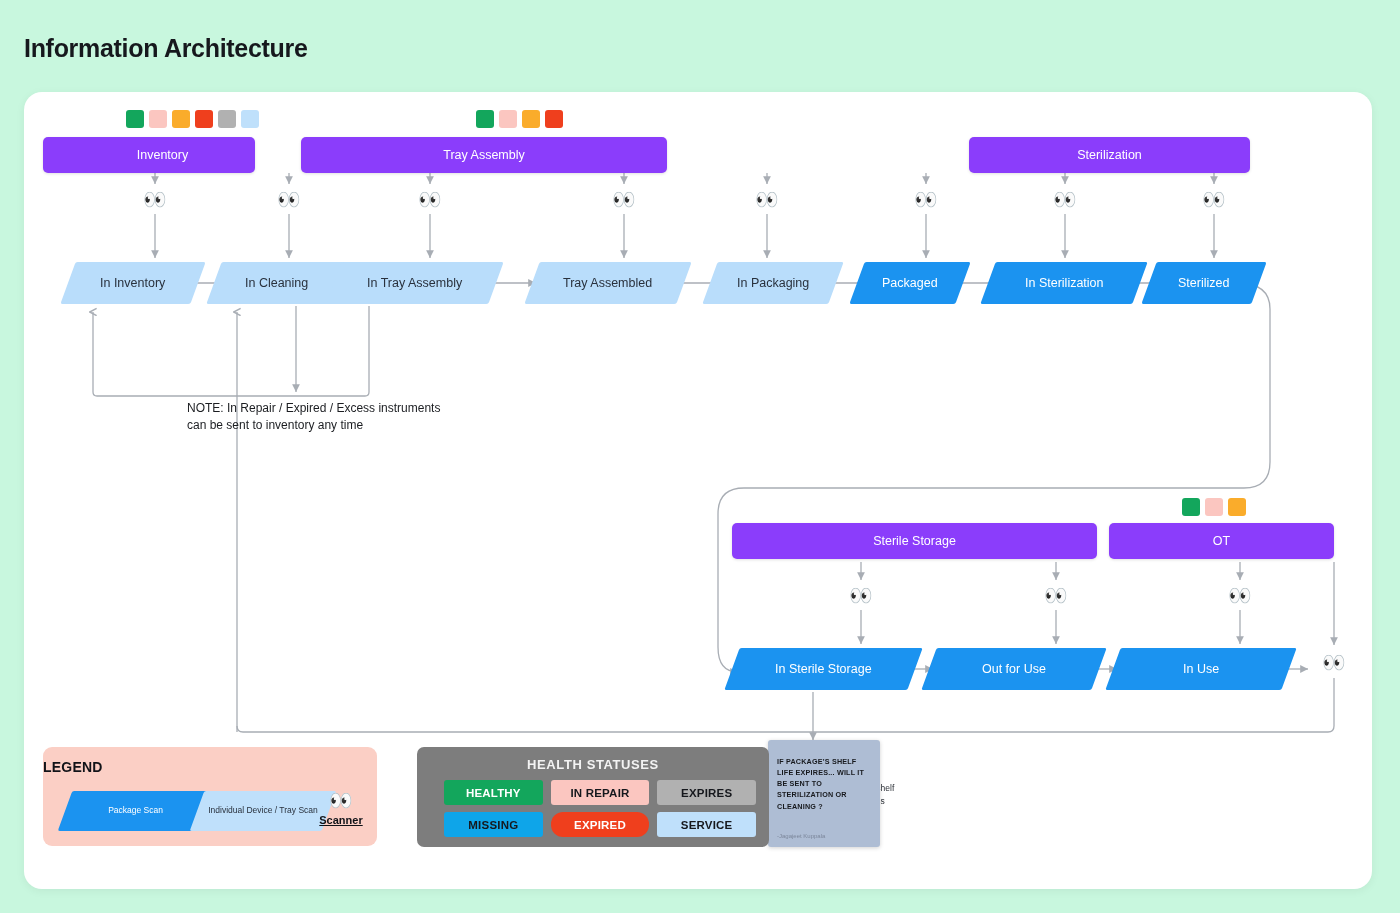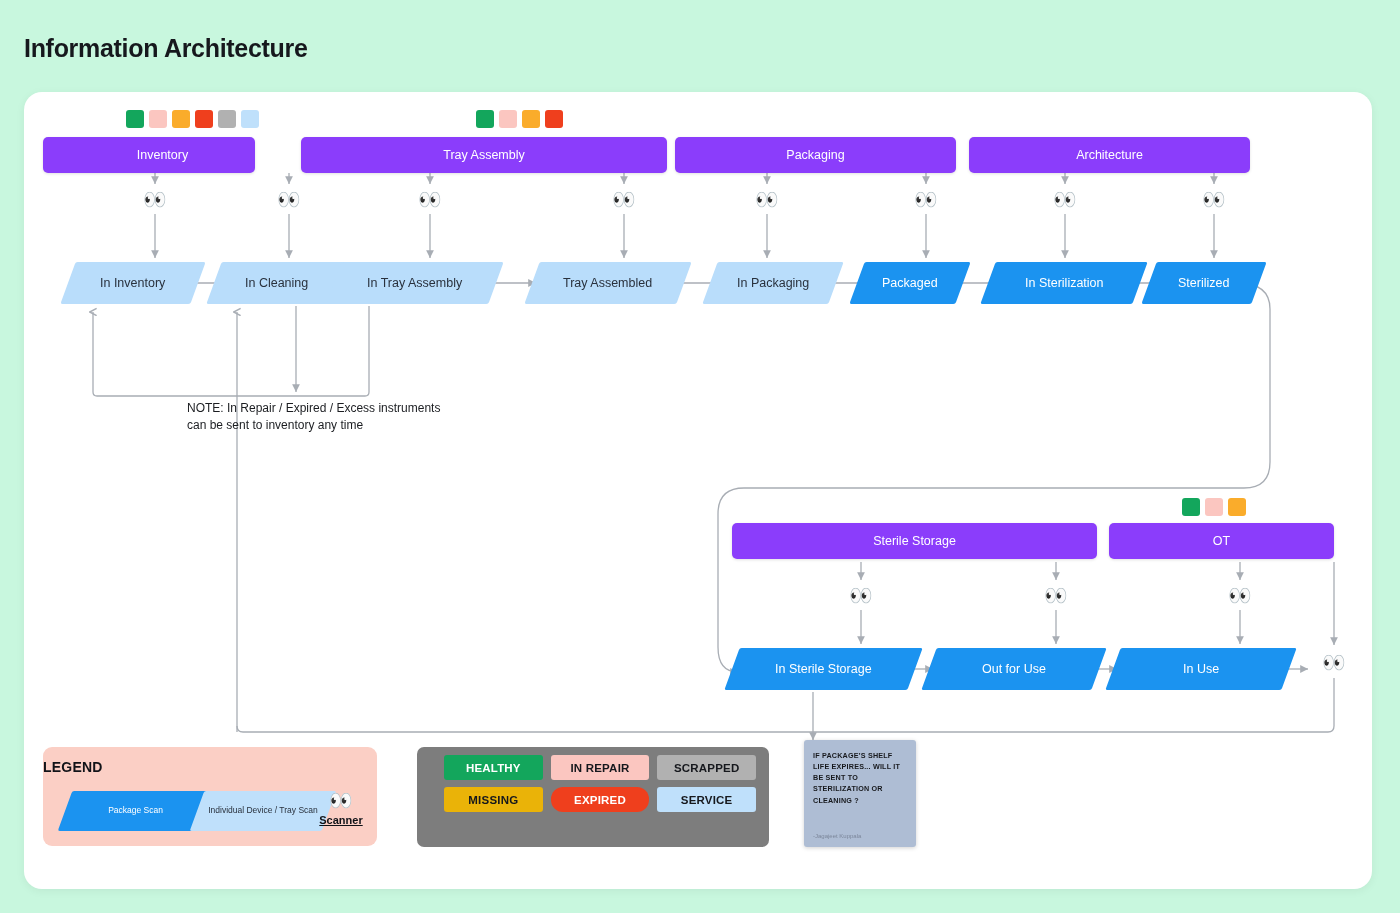--- a/index.html
+++ b/index.html
@@ -59,24 +59,24 @@
   
   .note-note {
     position: absolute; font-size: 12px; color: #1b1d21; line-height: 1.45;
   }
   .note-small {
     position: absolute; font-size: 8.5px; color: #2b2f36; line-height: 1.5;
   }
 
   
   #sticky {
-    position: absolute; left: 780px; top: 648px;
+    position: absolute; left: 744px; top: 648px;
     width: 112px; height: 107px;
     background: #aebdd4; border-radius: 3px;
-    padding: 10px 9px; box-shadow: 0 1px 4px rgba(0,0,0,0.18);
+    padding: 16px 9px; box-shadow: 0 1px 4px rgba(0,0,0,0.18);
   }
   #sticky .sticky-text {
     font-size: 7.2px; color: #17191d; line-height: 1.55; font-weight: 600;
     letter-spacing: 0.2px;
   }
   #sticky .sticky-sign {
     position: absolute; left: 9px; bottom: 8px;
     font-size: 6px; color: #7c879b;
   }
 
@@ -217,25 +217,22 @@
       <i style="background:#fbc6c0"></i>
     <i style="background:#faac2b"></i>
   </div>
 
   <div class="group-header" style="left:19px; top:45px; width:212px;padding-left:27px;">
     <span>Inventory</span>
   </div>
   <div class="group-header" style="left:277px; top:45px; width:366px;">
     <span>Tray Assembly</span>
   </div>
-  <div class="group-header" style="left:651px; top:45px; width:281px;">
-    <span>Packaging</span>
-  </div>
   <div class="group-header" style="left:945px; top:45px; width:281px;">
-    <span>Architecture</span>
+    <span>Sterilization</span>
   </div>
   <div class="group-header" style="left:708px; top:431px; width:365px;">
     <span>Sterile Storage</span>
   </div>
   <div class="group-header" style="left:1085px; top:431px; width:225px;">
     <span>OT</span>
   </div>
 
   <div class="scanner" style="left:116px; top:95px;">
       <span class="eyes">👀</span>
@@ -326,31 +323,32 @@
         <span>Individual Device / Tray Scan</span>
       </div>
       <div class="lg-scanner">
         <span class="eyes">👀</span>
         <div class="cap">Scanner</div>
       </div>
     </div>
   </div>
 
   <div id="health">
+    <div class="health-title">HEALTH STATUSES</div>
     <div class="health-grid">
       <div class="hs-chip" style="background:#13a65c; color:#ffffff;">
         <span>HEALTHY</span>
         </div>
       <div class="hs-chip" style="background:#fbc6c0; color:#16181d;">
         <span>IN REPAIR</span>
         </div>
       <div class="hs-chip" style="background:#b1b1b1; color:#16181d;">
-        <span>SCRAPPED</span>
-        </div>
-      <div class="hs-chip" style="background:#eab308; color:#16181d;justify-content:center;">
+        <span>EXPIRES</span>
+        </div>
+      <div class="hs-chip" style="background:#0ea5e9; color:#16181d;justify-content:center;">
         <span>MISSING</span>
         </div>
       <div class="hs-chip" style="background:#ef3f1d; color:#ffffff;border-radius:12px;">
         <span>EXPIRED</span>
         </div>
       <div class="hs-chip" style="background:#bfe0fb; color:#16181d;">
         <span>SERVICE</span>
         </div>
     </div>
   </div>

